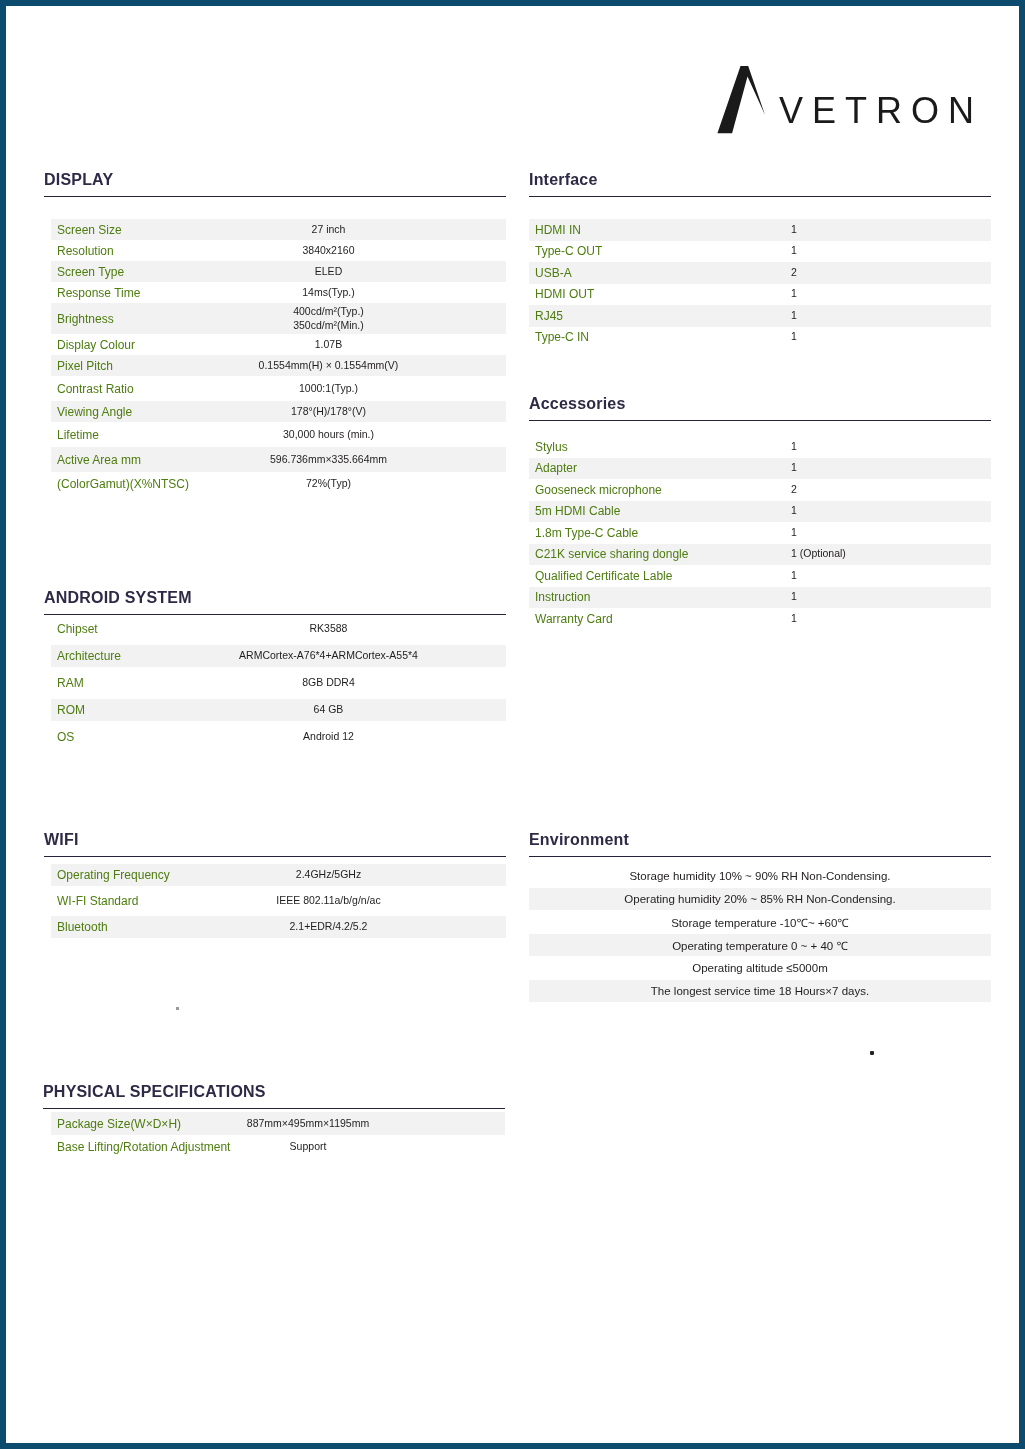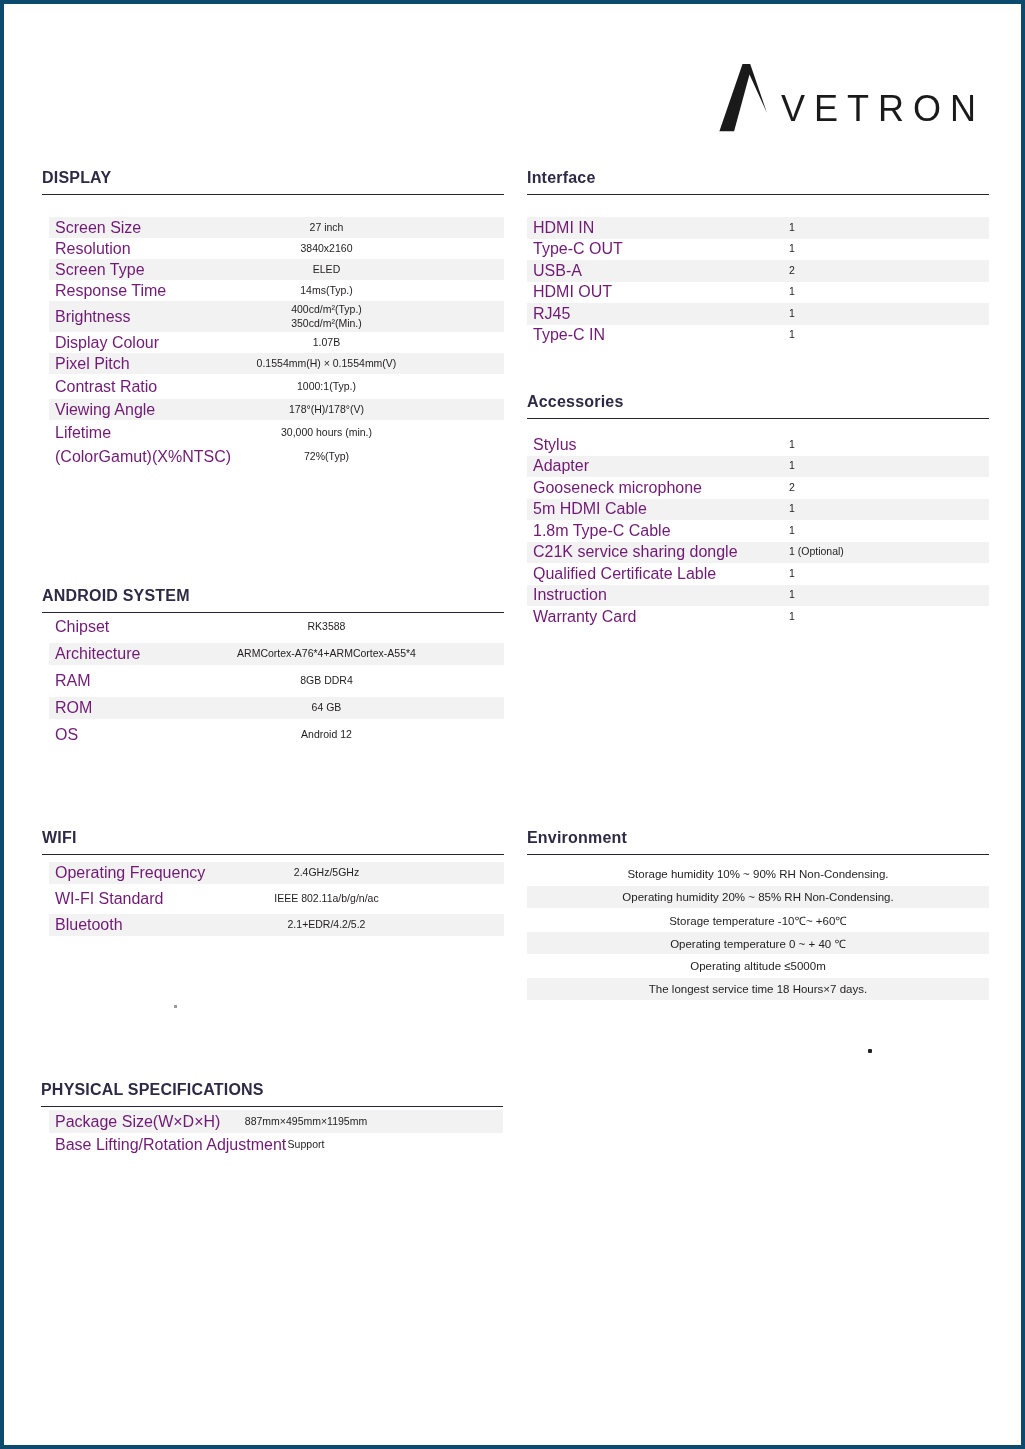--- a/index.html
+++ b/index.html
@@ -1,18 +1,18 @@
 <!DOCTYPE html>
 <html><head>
 <meta charset="utf-8">
 <style>
   html,body{margin:0;padding:0;background:#ffffff;}
   .page{
     position:relative;width:1025px;height:1449px;box-sizing:border-box;
-    border:4px solid #0c4a6e;background:#ffffff;overflow:hidden;
+    border:6px solid #0c4a6e;background:#ffffff;overflow:hidden;
     font-family:"Liberation Sans",sans-serif;color:#201d1e;
   }
   
   .logo{position:absolute;top:60px;right:45px;display:flex;align-items:flex-end;gap:10px;}
   .logo svg{display:block;}
   .brand-text{font-size:36px;font-weight:400;letter-spacing:9px;margin-right:-9px;margin-bottom:7px;line-height:1;color:#1a1a1a;}
   
   section{position:absolute;width:462px;}
   #sec-display{left:38px;top:164px;}
   #sec-interface{left:523px;top:164px;}
@@ -30,21 +30,21 @@
   #sec-android .rows{margin-top:3px;}
   #sec-wifi .rows{margin-top:7px;}
   #sec-environment .rows{margin-top:8px;}
   #sec-physical .rows{margin-top:3px;margin-left:8px;}
   .row{position:relative;display:flex;align-items:center;}
   .h21{height:21px}.h215{height:21.5px}.h23{height:23px}.h25{height:25px}.h31{height:31px}
   #sec-android .row{height:22px;margin-bottom:5px;}
   #sec-wifi .row{height:22px;margin-bottom:4px;}
   #sec-physical .row{height:23px;}
   .stripe{background:#f2f2f2;}
-  .lbl{padding-left:6px;font-size:16px;color:#701a75;white-space:nowrap;}
+  .lbl{padding-left:6px;font-size:12px;color:#4d7c0f;white-space:nowrap;}
   .val{position:absolute;left:100px;right:0;text-align:center;
        font-size:10.5px;line-height:1.32;white-space:pre-line;color:#201d1e;}
   .rt .val{left:262px;right:auto;text-align:left;}
   #sec-physical .val{left:80px;right:20px;}
   .env-row{display:flex;align-items:center;justify-content:center;height:22px;margin-bottom:1px;
            font-size:11.5px;color:#201d1e;}
   
   .speck-1{position:absolute;left:170px;top:1001px;width:3px;height:3px;background:#9a9a9a;}
   .speck-2{position:absolute;left:864px;top:1045px;width:4px;height:4px;background:#242424;border-radius:1px;}
 </style>
@@ -97,20 +97,24 @@
           <span class="val">1000:1(Typ.)</span>
         </div>
       <div class="row h21 stripe">
           <span class="lbl">Viewing Angle</span>
           <span class="val">178°(H)/178°(V)</span>
         </div>
       <div class="row h25">
           <span class="lbl">Lifetime</span>
           <span class="val">30,000 hours (min.)</span>
         </div>
+      <div class="row h25 stripe">
+          <span class="lbl">Active Area mm</span>
+          <span class="val">596.736mm×335.664mm</span>
+        </div>
       <div class="row h23">
           <span class="lbl">(ColorGamut)(X%NTSC)</span>
           <span class="val">72%(Typ)</span>
         </div>
     </div>
   </section>
 
   <section id="sec-interface" class="rt">
     <h2>Interface</h2>
     <div class="rows">

